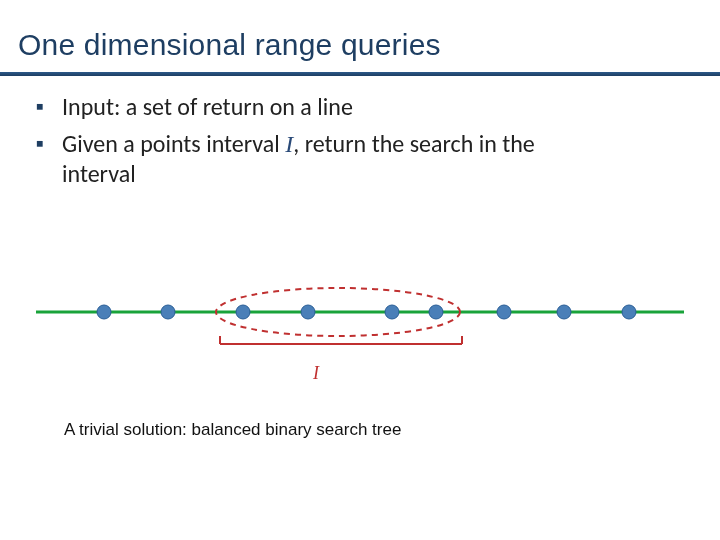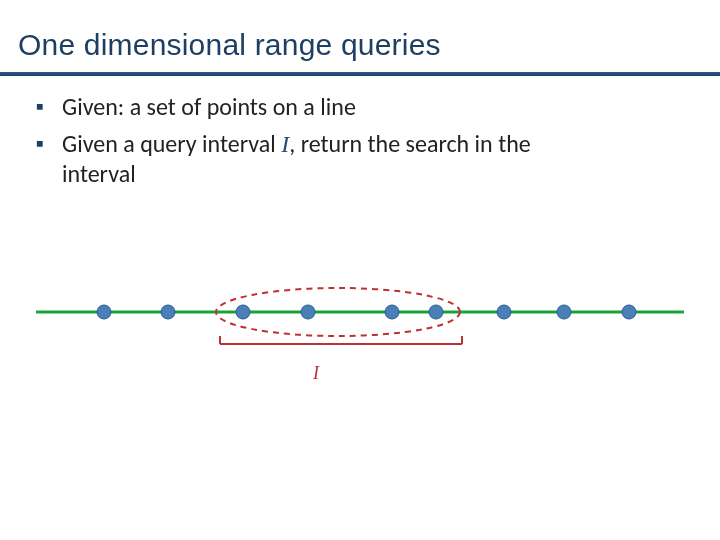--- a/index.html
+++ b/index.html
@@ -94,27 +94,27 @@
 <div class="slide">
 
   <div class="title" style="color: rgb(30, 62, 98);">One dimensional range queries</div>
 
   <div class="title-rule"></div>
 
   <div class="body">
     <div class="bullet">
       <div class="marker">▪</div>
       <div class="text">
-        <span>Given: a set of points on a line</span><span class="mvar"></span><span></span>
+        <span>Input: a set of return on a line</span><span class="mvar"></span><span></span>
       </div>
     </div>
     <div class="bullet">
       <div class="marker">▪</div>
       <div class="text">
-        <span>Given a query interval </span><span class="mvar">I</span><span>, return the search in the interval</span>
+        <span>Given a points interval </span><span class="mvar">I</span><span>, return the search in the interval</span>
       </div>
     </div>
   </div>
 
   <svg class="figure" viewBox="0 0 648 120" width="648" height="120">
 
     <line x1="0" y1="42" x2="648" y2="42" stroke="#19a33a" stroke-width="3"></line>
 
     <ellipse cx="302" cy="42" rx="122" ry="24" fill="none" stroke="#c03030" stroke-width="2" stroke-dasharray="6 5"></ellipse>
 
@@ -132,14 +132,15 @@
 
     <g stroke="#c03030" stroke-width="2" fill="none">
       <line x1="184" y1="66" x2="184" y2="74"></line>
       <line x1="184" y1="74" x2="426" y2="74"></line>
       <line x1="426" y1="66" x2="426" y2="74"></line>
     </g>
   </svg>
 
   <div class="interval-label">I</div>
 
+  <div class="footnote">A trivial solution: balanced binary search tree</div>
 
 </div>
 
 </body></html>

